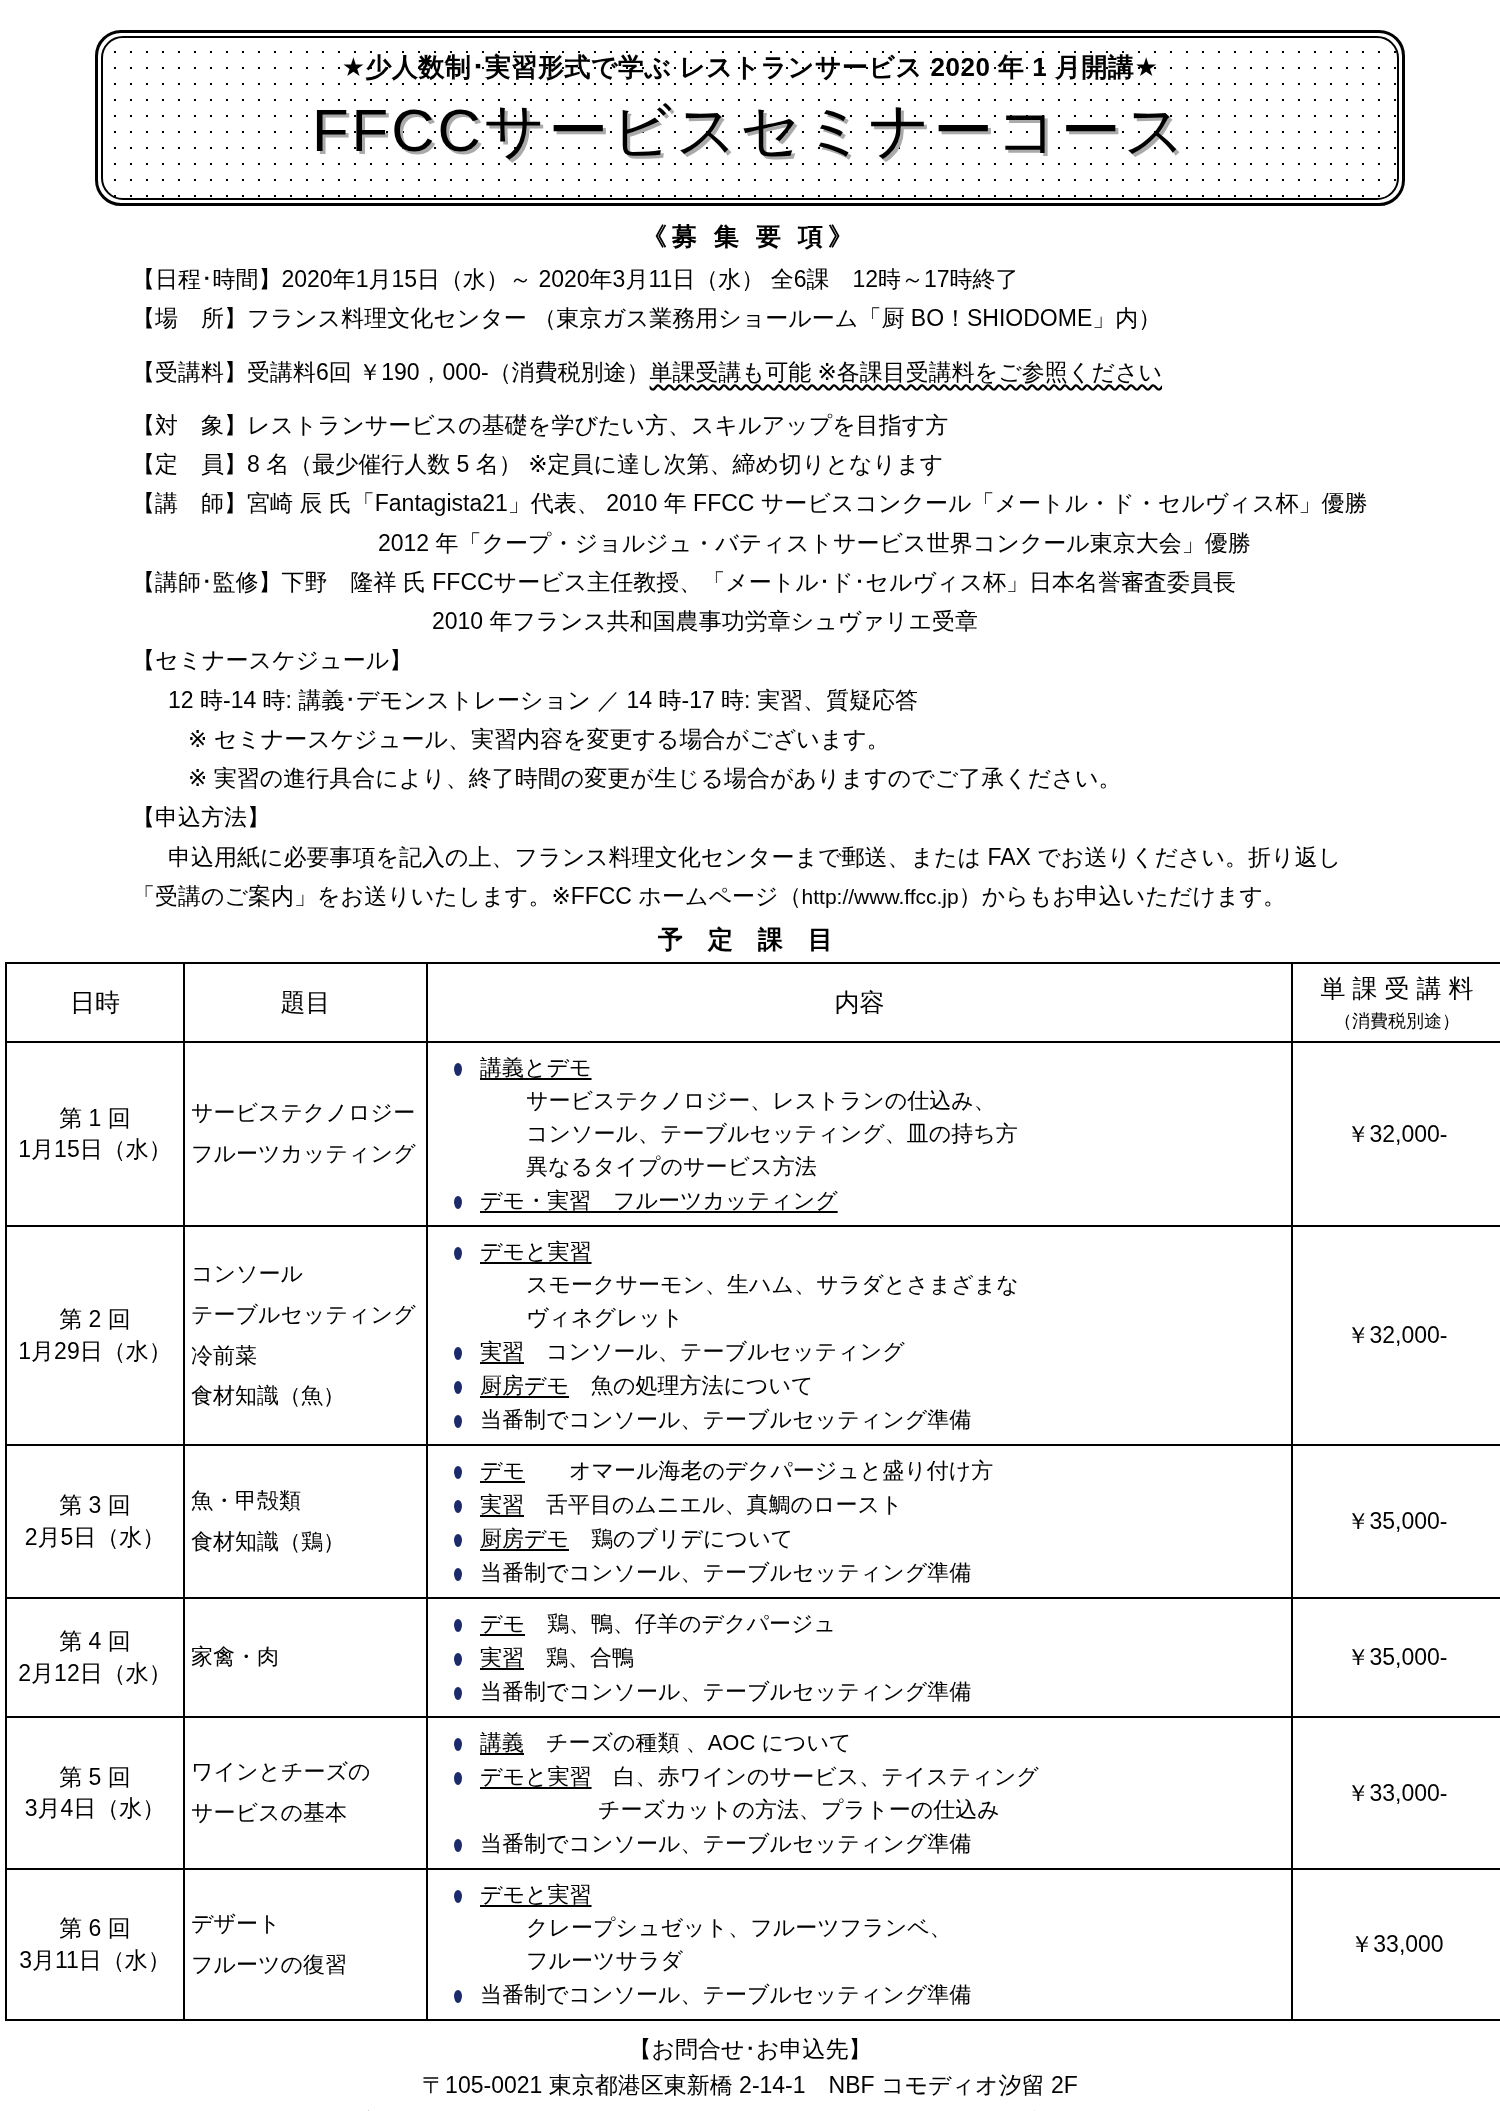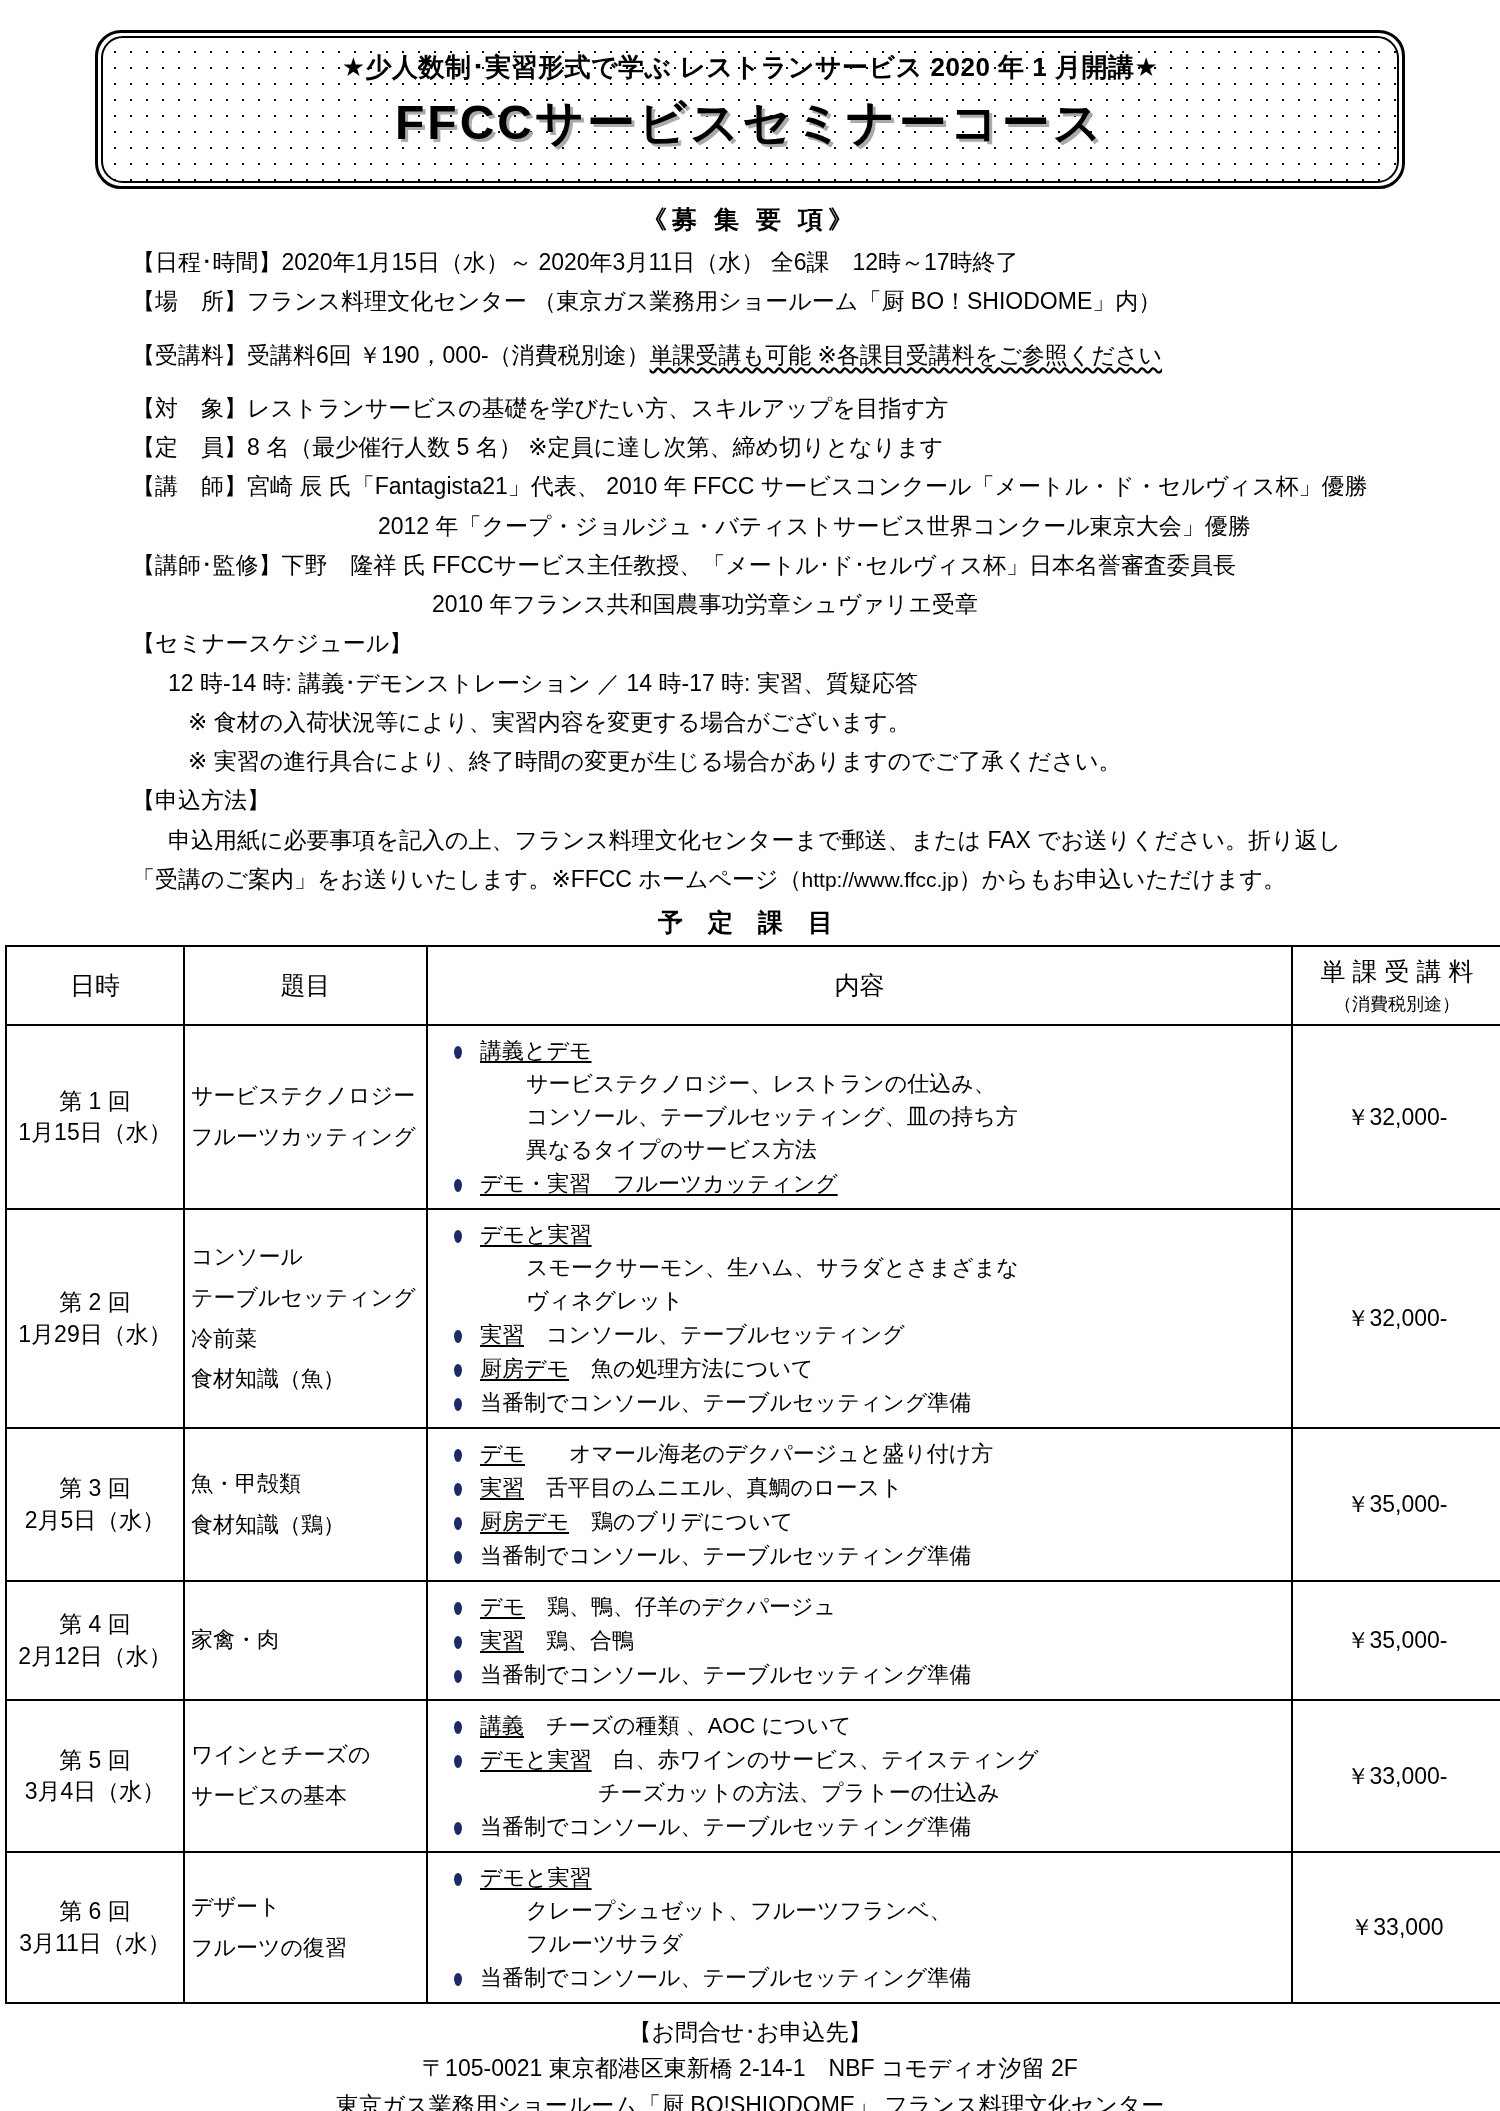--- a/index.html
+++ b/index.html
@@ -37,22 +37,22 @@
     text-align: center;
   }
   .banner-sub {
     font-size: 26px;
     font-weight: bold;
     letter-spacing: 0.5px;
     margin: 12px 0 6px 0;
     white-space: nowrap;
   }
   .banner-title {
-    font-size: 48px;
-    font-weight: bold;
+    font-size: 60px;
+    font-weight: normal;
     letter-spacing: 3px;
     margin: 6px 0 10px 0;
     text-shadow: 3px 3px 0 #aaa;
     white-space: nowrap;
   }
 
   
   .sec-heading {
     text-align: center;
     font-size: 25px;
@@ -235,21 +235,21 @@
     <span>2010 年フランス共和国農事功労章シュヴァリエ受章</span>
   </div>
 
   <div class="row">
     <span class="lbl">【セミナースケジュール】</span>
   </div>
   <div class="row indent-2">
     <span>12 時-14 時: 講義･デモンストレーション ／ 14 時-17 時: 実習、質疑応答</span>
   </div>
   <div class="row indent-3">
-    <span>※ 食材の入荷状況等により、実習内容を変更する場合がございます。</span>
+    <span>※ セミナースケジュール、実習内容を変更する場合がございます。</span>
   </div>
   <div class="row indent-3">
     <span>※ 実習の進行具合により、終了時間の変更が生じる場合がありますのでご了承ください。</span>
   </div>
 
   <div class="row">
     <span class="lbl">【申込方法】</span>
   </div>
   <div class="row indent-2">
     <span>申込用紙に必要事項を記入の上、フランス料理文化センターまで郵送、または FAX でお送りください。折り返し</span>

